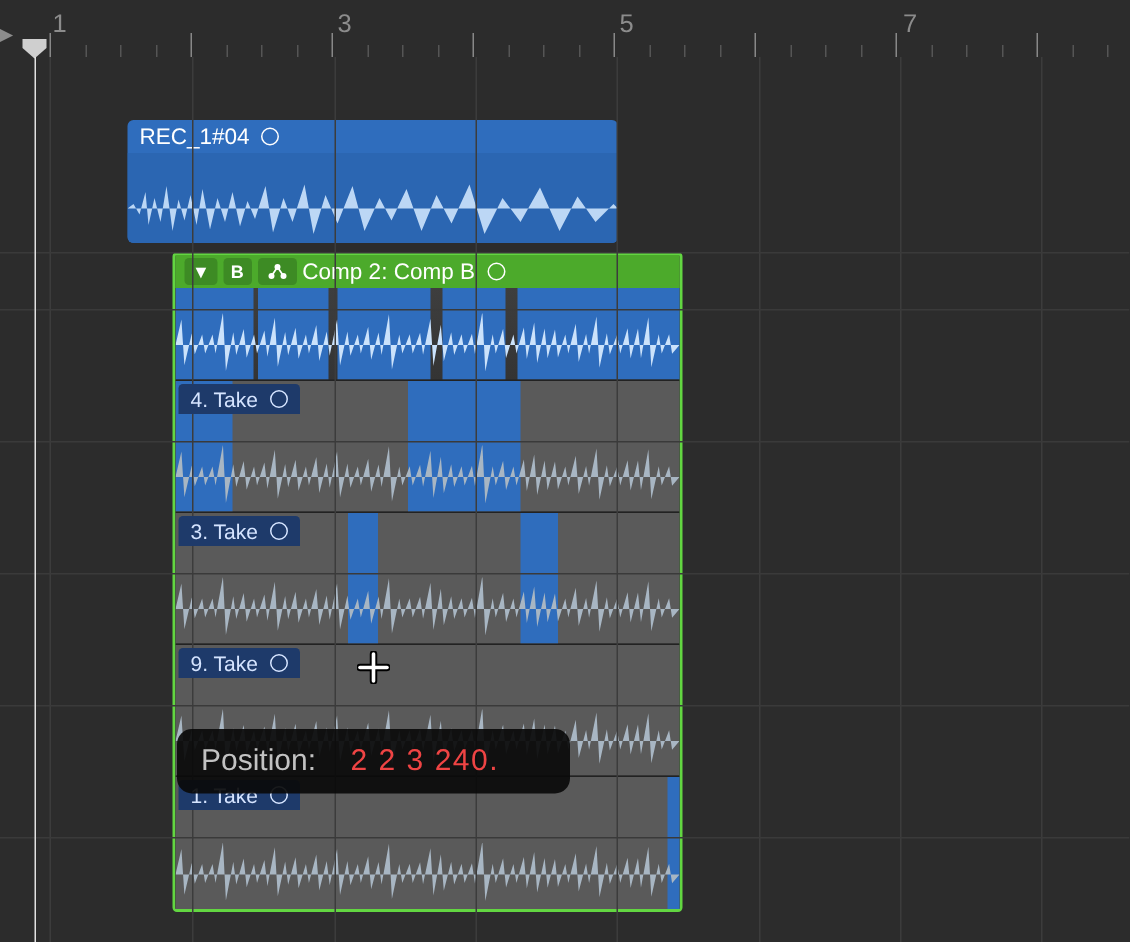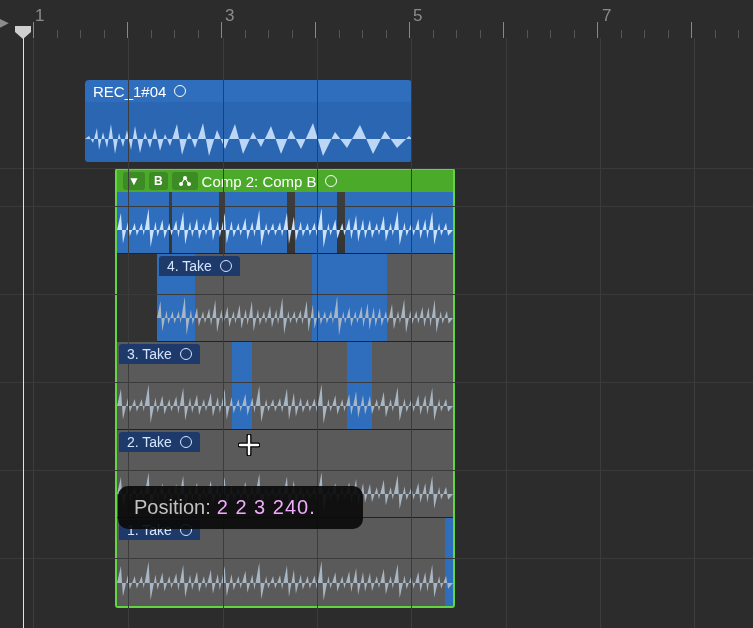--- a/index.html
+++ b/index.html
@@ -37,23 +37,23 @@
   .comp-lane .bg-clip { position:absolute; top:0; bottom:0; background:#5a5a5a; }
 
   
   svg.wave { position: absolute; left:0; right:0; bottom:2px; height: 42px; width: 100%; }
   svg.wave path { fill: #bcd7f5; }
   .comp-lane svg.wave path { fill: #cbe2fb; }
   .comp-lane.inactive svg.wave path { fill: #a8b6c3; }
 
   
   .tooltip { position: absolute; background: rgba(10,10,10,0.92); color: #c2c2c2; border-radius: 10px; padding: 10px 16px; font-size: 20px; z-index: 20; }
-  .tooltip .row { display: flex; gap: 6px; justify-content: flex-end; }
+  .tooltip .row { display: flex; gap: 23px; justify-content: flex-end; }
   .tooltip .lbl { text-align: right; }
-  .tooltip .val { color: #f0abfc; font-variant-numeric: tabular-nums; letter-spacing: 1px; min-width: 130px; }
+  .tooltip .val { color: #ef4444; font-variant-numeric: tabular-nums; letter-spacing: 1px; min-width: 130px; }
 
   .cursor-marker { position: absolute; z-index: 15; pointer-events: none; }
   .cursor-marker svg { display:block; }
 
   .ruler-arrow { position:absolute; left:-2px; top:14px; color:#8c8c8c; font-size:14px;}
 </style>
 </head>
 <body>
 
 <div class="ruler" id="ruler">
@@ -131,21 +131,21 @@
   <div class="comp-lane" style="height: 62px;">
         <div class="sel" style="left: 0px; width: 52px;"></div>
         <div class="sel" style="left: 55px; width: 47px;"></div>
         <div class="sel" style="left: 108px; width: 62px;"></div>
         <div class="sel" style="left: 178px; width: 42px;"></div>
         <div class="sel" style="left: 228px; width: 112px;"></div>
         <svg class="wave" viewBox="0 0 340 42" preserveAspectRatio="none">
           <path d="M0 21 L4 4.076743433727845 L6 34.53860525301772 L11 13.298335665588862 L13 27.16133146752891 L18 13.963015068128994 L20 26.629587945496805 L25 13.99304957071702 L27 26.605560343426383 L32 -0.613787569992617 L34 38.2910300559941 L39 12.578371836196693 L41 27.737302531042644 L46 10.402430715136283 L48 29.478055427890972 L53 13.978838330520912 L55 26.616929335583272 L60 11.274422746062665 L62 28.78046180314987 L67 2.82015878292772 L69 35.54387297365783 L74 12.37740641346568 L76 27.898074869227457 L81 9.559407957113244 L83 30.152473634309406 L88 13.999994544513068 L90 26.600004364389548 L95 7.652355790488757 L97 31.678115367608996 L102 12.058378024820277 L104 28.15329758014378 L109 3.9699624820408914 L111 34.624030014367285 L116 12.039761627297425 L118 28.16819069816206 L123 13.966236857878958 L125 26.627010513696835 L130 8.757892108343839 L132 30.79368631332493 L137 12.614402746806661 L139 27.708477802554672 L144 0.5771351879351911 L146 37.33829184965185 L151 13.988794380219552 L153 26.60896449582436 L158 13.896166962469831 L160 26.683066430024134 L165 12.916237577625802 L167 27.46700993789936 L172 3.495772446600519 L174 35.003382042719586 L179 7.464610277421064 L181 31.82831177806315 L186 12.562545476828618 L188 27.749963618537105 L193 13.891752019295048 L195 26.68659838456396 L200 13.519748229527256 L202 26.9842014163782 L207 -1.127863385655587 L209 38.70229070852447 L214 13.884170539218895 L216 26.692663568624884 L221 10.20182141984877 L223 29.638542864120986 L228 13.969875615268501 L230 26.6240995077852 L235 9.361553288469622 L237 30.310757369224305 L242 5.97919216897575 L244 33.0166462648194 L249 9.966874024847332 L251 29.826500780122135 L256 10.633587630175185 L258 29.293129895859852 L263 13.990862575426803 L265 26.607309939658556 L270 6.770526840506546 L272 32.383578527594764 L277 13.722075252777993 L279 26.822339797777605 L284 2.012903515659257 L286 36.1896771874726 L291 13.133913680946275 L293 27.29286905524298 L298 13.867813569064513 L300 26.70574914474839 L305 9.822892962370918 L307 29.941685630103265 L312 9.930846154024124 L314 29.8553230767807 L319 2.486789220993032 L321 35.810568623205576 L326 13.87803985958146 L328 26.69756811233483 L333 13.751815745836234 L335 26.798547403331014 L340 21 Z"></path>
         </svg>
       </div>
-      <div class="comp-lane inactive" style="height: 88px; margin-left: 40px;">
+      <div class="comp-lane inactive" style="height: 88px;">
         <div class="bg-clip" style="left: 0px; right: 0px;"></div>
         <div class="take-header">
           <span>4. Take</span>
           <span class="circ"></span>
         </div>
         <div class="sel" style="left: 0px; width: 38px;"></div>
         <div class="sel" style="left: 155px; width: 75px;"></div>
         <svg class="wave" viewBox="0 0 340 42" preserveAspectRatio="none">
           <path d="M0 21 L4 4.076743433727845 L6 34.53860525301772 L11 13.298335665588862 L13 27.16133146752891 L18 13.963015068128994 L20 26.629587945496805 L25 13.99304957071702 L27 26.605560343426383 L32 -0.613787569992617 L34 38.2910300559941 L39 12.578371836196693 L41 27.737302531042644 L46 10.402430715136283 L48 29.478055427890972 L53 13.978838330520912 L55 26.616929335583272 L60 11.274422746062665 L62 28.78046180314987 L67 2.82015878292772 L69 35.54387297365783 L74 12.37740641346568 L76 27.898074869227457 L81 9.559407957113244 L83 30.152473634309406 L88 13.999994544513068 L90 26.600004364389548 L95 7.652355790488757 L97 31.678115367608996 L102 12.058378024820277 L104 28.15329758014378 L109 3.9699624820408914 L111 34.624030014367285 L116 12.039761627297425 L118 28.16819069816206 L123 13.966236857878958 L125 26.627010513696835 L130 8.757892108343839 L132 30.79368631332493 L137 12.614402746806661 L139 27.708477802554672 L144 0.5771351879351911 L146 37.33829184965185 L151 13.988794380219552 L153 26.60896449582436 L158 13.896166962469831 L160 26.683066430024134 L165 12.916237577625802 L167 27.46700993789936 L172 3.495772446600519 L174 35.003382042719586 L179 7.464610277421064 L181 31.82831177806315 L186 12.562545476828618 L188 27.749963618537105 L193 13.891752019295048 L195 26.68659838456396 L200 13.519748229527256 L202 26.9842014163782 L207 -1.127863385655587 L209 38.70229070852447 L214 13.884170539218895 L216 26.692663568624884 L221 10.20182141984877 L223 29.638542864120986 L228 13.969875615268501 L230 26.6240995077852 L235 9.361553288469622 L237 30.310757369224305 L242 5.97919216897575 L244 33.0166462648194 L249 9.966874024847332 L251 29.826500780122135 L256 10.633587630175185 L258 29.293129895859852 L263 13.990862575426803 L265 26.607309939658556 L270 6.770526840506546 L272 32.383578527594764 L277 13.722075252777993 L279 26.822339797777605 L284 2.012903515659257 L286 36.1896771874726 L291 13.133913680946275 L293 27.29286905524298 L298 13.867813569064513 L300 26.70574914474839 L305 9.822892962370918 L307 29.941685630103265 L312 9.930846154024124 L314 29.8553230767807 L319 2.486789220993032 L321 35.810568623205576 L326 13.87803985958146 L328 26.69756811233483 L333 13.751815745836234 L335 26.798547403331014 L340 21 Z"></path>
         </svg>
@@ -158,21 +158,21 @@
         </div>
         <div class="sel" style="left: 115px; width: 20px;"></div>
         <div class="sel" style="left: 230px; width: 25px;"></div>
         <svg class="wave" viewBox="0 0 340 42" preserveAspectRatio="none">
           <path d="M0 21 L4 4.076743433727845 L6 34.53860525301772 L11 13.298335665588862 L13 27.16133146752891 L18 13.963015068128994 L20 26.629587945496805 L25 13.99304957071702 L27 26.605560343426383 L32 -0.613787569992617 L34 38.2910300559941 L39 12.578371836196693 L41 27.737302531042644 L46 10.402430715136283 L48 29.478055427890972 L53 13.978838330520912 L55 26.616929335583272 L60 11.274422746062665 L62 28.78046180314987 L67 2.82015878292772 L69 35.54387297365783 L74 12.37740641346568 L76 27.898074869227457 L81 9.559407957113244 L83 30.152473634309406 L88 13.999994544513068 L90 26.600004364389548 L95 7.652355790488757 L97 31.678115367608996 L102 12.058378024820277 L104 28.15329758014378 L109 3.9699624820408914 L111 34.624030014367285 L116 12.039761627297425 L118 28.16819069816206 L123 13.966236857878958 L125 26.627010513696835 L130 8.757892108343839 L132 30.79368631332493 L137 12.614402746806661 L139 27.708477802554672 L144 0.5771351879351911 L146 37.33829184965185 L151 13.988794380219552 L153 26.60896449582436 L158 13.896166962469831 L160 26.683066430024134 L165 12.916237577625802 L167 27.46700993789936 L172 3.495772446600519 L174 35.003382042719586 L179 7.464610277421064 L181 31.82831177806315 L186 12.562545476828618 L188 27.749963618537105 L193 13.891752019295048 L195 26.68659838456396 L200 13.519748229527256 L202 26.9842014163782 L207 -1.127863385655587 L209 38.70229070852447 L214 13.884170539218895 L216 26.692663568624884 L221 10.20182141984877 L223 29.638542864120986 L228 13.969875615268501 L230 26.6240995077852 L235 9.361553288469622 L237 30.310757369224305 L242 5.97919216897575 L244 33.0166462648194 L249 9.966874024847332 L251 29.826500780122135 L256 10.633587630175185 L258 29.293129895859852 L263 13.990862575426803 L265 26.607309939658556 L270 6.770526840506546 L272 32.383578527594764 L277 13.722075252777993 L279 26.822339797777605 L284 2.012903515659257 L286 36.1896771874726 L291 13.133913680946275 L293 27.29286905524298 L298 13.867813569064513 L300 26.70574914474839 L305 9.822892962370918 L307 29.941685630103265 L312 9.930846154024124 L314 29.8553230767807 L319 2.486789220993032 L321 35.810568623205576 L326 13.87803985958146 L328 26.69756811233483 L333 13.751815745836234 L335 26.798547403331014 L340 21 Z"></path>
         </svg>
       </div>
       <div class="comp-lane inactive" style="height: 88px;">
         <div class="bg-clip" style="left: 0px; right: 0px;"></div>
         <div class="take-header">
-          <span>2. Take</span>
+          <span>9. Take</span>
           <span class="circ"></span>
         </div>
         <svg class="wave" viewBox="0 0 340 42" preserveAspectRatio="none">
           <path d="M0 21 L4 4.076743433727845 L6 34.53860525301772 L11 13.298335665588862 L13 27.16133146752891 L18 13.963015068128994 L20 26.629587945496805 L25 13.99304957071702 L27 26.605560343426383 L32 -0.613787569992617 L34 38.2910300559941 L39 12.578371836196693 L41 27.737302531042644 L46 10.402430715136283 L48 29.478055427890972 L53 13.978838330520912 L55 26.616929335583272 L60 11.274422746062665 L62 28.78046180314987 L67 2.82015878292772 L69 35.54387297365783 L74 12.37740641346568 L76 27.898074869227457 L81 9.559407957113244 L83 30.152473634309406 L88 13.999994544513068 L90 26.600004364389548 L95 7.652355790488757 L97 31.678115367608996 L102 12.058378024820277 L104 28.15329758014378 L109 3.9699624820408914 L111 34.624030014367285 L116 12.039761627297425 L118 28.16819069816206 L123 13.966236857878958 L125 26.627010513696835 L130 8.757892108343839 L132 30.79368631332493 L137 12.614402746806661 L139 27.708477802554672 L144 0.5771351879351911 L146 37.33829184965185 L151 13.988794380219552 L153 26.60896449582436 L158 13.896166962469831 L160 26.683066430024134 L165 12.916237577625802 L167 27.46700993789936 L172 3.495772446600519 L174 35.003382042719586 L179 7.464610277421064 L181 31.82831177806315 L186 12.562545476828618 L188 27.749963618537105 L193 13.891752019295048 L195 26.68659838456396 L200 13.519748229527256 L202 26.9842014163782 L207 -1.127863385655587 L209 38.70229070852447 L214 13.884170539218895 L216 26.692663568624884 L221 10.20182141984877 L223 29.638542864120986 L228 13.969875615268501 L230 26.6240995077852 L235 9.361553288469622 L237 30.310757369224305 L242 5.97919216897575 L244 33.0166462648194 L249 9.966874024847332 L251 29.826500780122135 L256 10.633587630175185 L258 29.293129895859852 L263 13.990862575426803 L265 26.607309939658556 L270 6.770526840506546 L272 32.383578527594764 L277 13.722075252777993 L279 26.822339797777605 L284 2.012903515659257 L286 36.1896771874726 L291 13.133913680946275 L293 27.29286905524298 L298 13.867813569064513 L300 26.70574914474839 L305 9.822892962370918 L307 29.941685630103265 L312 9.930846154024124 L314 29.8553230767807 L319 2.486789220993032 L321 35.810568623205576 L326 13.87803985958146 L328 26.69756811233483 L333 13.751815745836234 L335 26.798547403331014 L340 21 Z"></path>
         </svg>
       </div>
       <div class="comp-lane inactive" style="height: 88px;">
         <div class="bg-clip" style="left: 0px; right: 0px;"></div>
         <div class="take-header">
           <span>1. Take</span>

